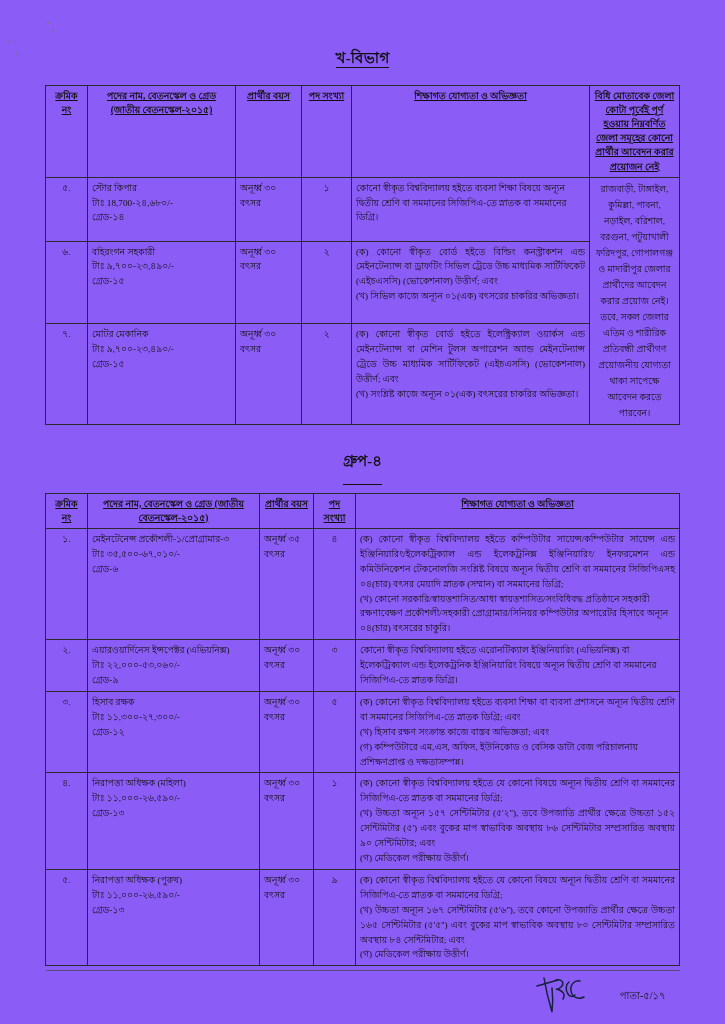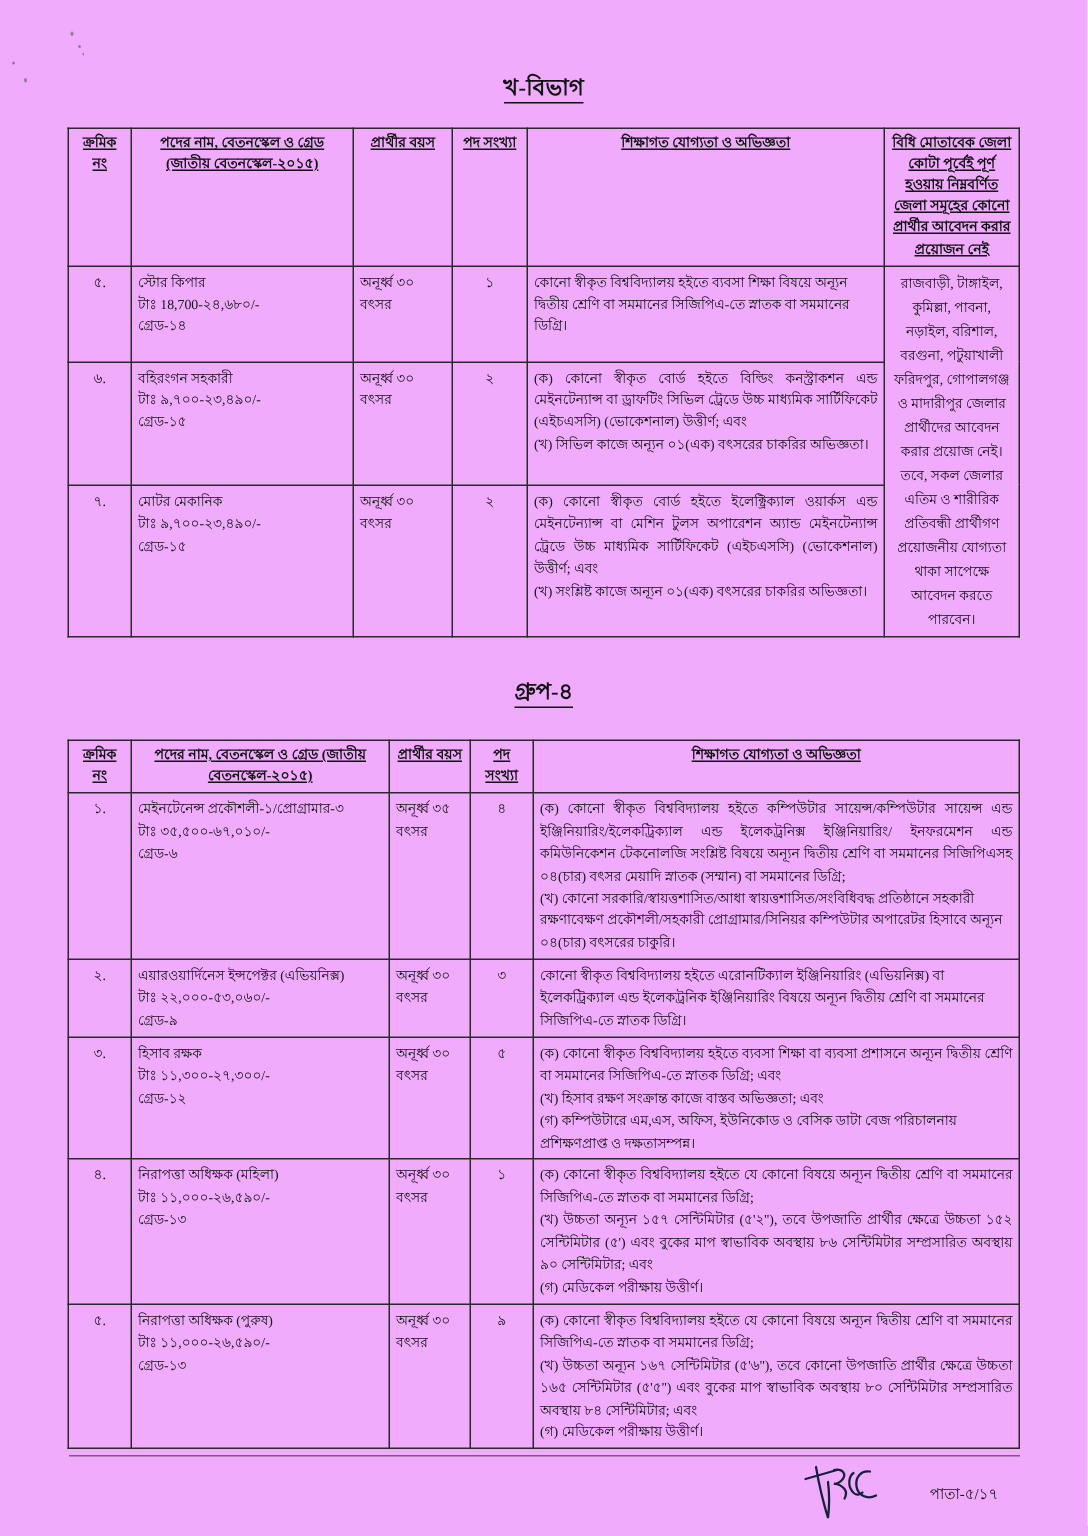--- a/index.html
+++ b/index.html
@@ -9,21 +9,21 @@
     background: #ffffff;
   }
   body {
     font-family: "Liberation Serif", "DejaVu Serif", serif;
     color: #111111;
   }
   #page {
     position: relative;
     width: 725px;
     height: 1024px;
-    background: #f0abfc;
+    background: #8b5cf6;
     overflow: hidden;
     box-sizing: border-box;
   }
 
   
   .speckle {
     position: absolute;
     background: #777;
     border-radius: 50%;
     opacity: .8;
@@ -39,21 +39,21 @@
     border-bottom: 1.6px solid #111;
     padding-bottom: 1px;
   }
   .group-title {
     text-align: center;
     font-weight: bold;
     font-size: 15px;
   }
   .group-title span {
     border-bottom: 1.6px solid #111;
-    padding-bottom: 1px;
+    padding-bottom: 15px;
   }
 
   table.circular {
     border-collapse: collapse;
     table-layout: fixed;
     width: 634px;
     margin: 0 auto;
     font-size: 9.2px;
     line-height: 1.62;
   }

